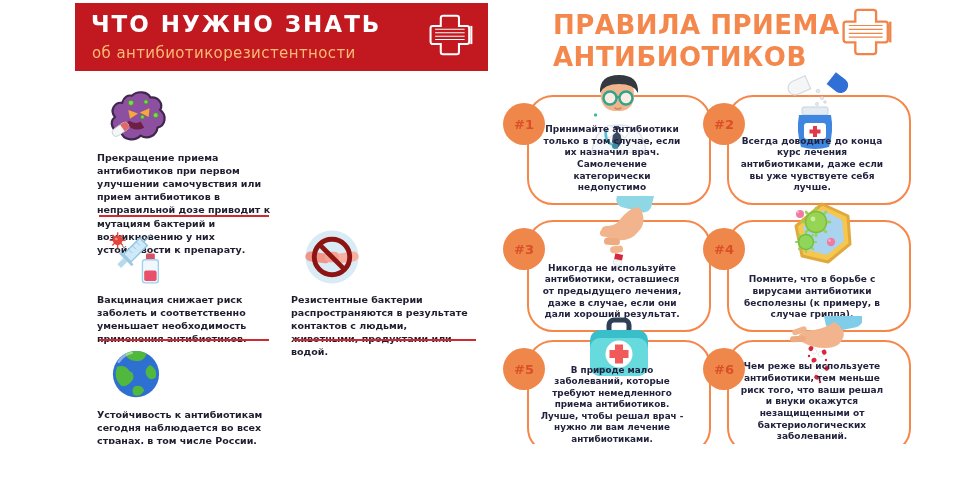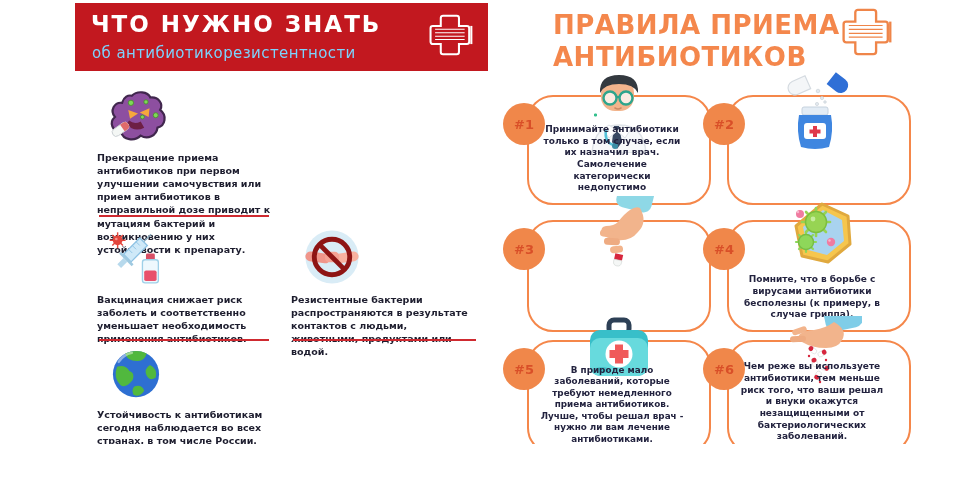--- a/index.html
+++ b/index.html
@@ -3,21 +3,21 @@
 <meta charset="utf-8">
 <style>
   html,body{margin:0;padding:0;background:#fff;}
   .canvas{position:relative;width:965px;height:444px;background:#ffffff;overflow:hidden;
           font-family:"DejaVu Sans","Liberation Sans",sans-serif;}
 
   
   .lheader{position:absolute;left:75px;top:3px;width:413px;height:68px;background:#c2181f;}
   .lheader-title{position:absolute;left:16px;top:8px;font-size:23px;font-weight:bold;
                  color:#fff;letter-spacing:2px;white-space:nowrap;}
-  .lheader-sub{position:absolute;left:17px;top:41px;font-size:15px;color:#7dd3fc;letter-spacing:.4px;white-space:nowrap;}
+  .lheader-sub{position:absolute;left:17px;top:41px;font-size:15px;color:#fdba74;letter-spacing:.4px;white-space:nowrap;}
   .cross-logo{position:absolute;}
   .cross-logo.left{right:12px;top:9px;color:#fff;}
   .cross-logo.right{left:838px;top:6px;color:#ef8549;}
 
   .litem{position:absolute;width:182px;}
   .litem .iconbox{display:flex;align-items:flex-end;padding-left:10px;}
   .litem .ltext{margin-top:5px;font-size:9.5px;font-weight:bold;color:#1d1d2e;line-height:1.38;}
   .litem .divider{position:absolute;bottom:0;left:2px;width:170px;height:2px;background:#cf2a30;}
   #l1{left:97px;top:86px;height:131px;}  #l2{left:291px;top:86px;height:131px;}
   #l3{left:97px;top:224px;height:117px;} #l4{left:291px;top:224px;height:117px;}
@@ -266,39 +266,41 @@
         <circle cx="47" cy="38" r="1.5"></circle>
             <circle cx="43" cy="44" r="1.5"></circle>
             <circle cx="49" cy="31" r="1.3"></circle>
       </g>
       <rect x="26" y="36" width="26" height="8" rx="2" fill="#e3ecf5" stroke="#c6d2de"></rect>
       <path d="M23 44 h32 q3 16 -2 32 q-14 4 -28 0 q-5 -16 -2 -32z" fill="#3f86e0"></path>
       <rect x="28" y="52" width="22" height="16" rx="3" fill="#fff"></rect>
       <path d="M37 55 h4 v3.5 h3.5 v4 h-3.5 v3.5 h-4 v-3.5 h-3.5 v-4 h3.5 z" fill="#e0394b"></path>
     </svg>
       </div>
+    <div class="card-text">Всегда доводите до конца курс лечения антибиотиками, даже если вы уже чувствуете себя лучше.</div>
   </div>
 
   <div class="card" id="c3">
     <div class="badge">#3</div>
     <div class="card-icon">
         <svg width="86" height="84" viewBox="0 0 86 84">
       <g transform="rotate(14 58 6)">
             <rect x="40" y="-12" width="36" height="26" rx="8" fill="#8ed8e6"></rect>
           </g>
       <path d="M64 12 q8 14 -2 24 q-8 10 -22 8 q-12 -2 -14 -8 q-2 -5 4 -6 q8 0 12 -4 q6 -8 12 -12 q6 -4 10 -2z" fill="#f2b48c"></path>
       <rect x="24" y="34" width="14" height="7" rx="3.5" fill="#f2b48c" transform="rotate(8 31 37)"></rect>
       <rect x="28" y="42" width="16" height="7" rx="3.5" fill="#eeab82" transform="rotate(4 36 45)"></rect>
       <rect x="34" y="50" width="13" height="7" rx="3.5" fill="#f2b48c" transform="rotate(-6 40 53)"></rect>
       <g transform="rotate(12 42 64)">
             <path d="M38 58 h8 v6 h-8z" fill="#d7263d"></path>
             <path d="M38 64 h8 v2 a4 4 0 0 1 -4 4 a4 4 0 0 1 -4 -4z" fill="#f5f7f6" stroke="#cfd5d2" stroke-width=".6"></path>
           </g>
     </svg>
       </div>
+    <div class="card-text">Никогда не используйте антибиотики, оставшиеся от предыдущего лечения, даже в случае, если они дали хороший результат.</div>
   </div>
 
   <div class="card" id="c4">
     <div class="badge">#4</div>
     <div class="card-icon">
         <svg width="86" height="84" viewBox="0 0 86 84">
       <path d="M46 8 L72 20 L74 48 L52 66 L26 60 L20 30 Z" fill="#f6c64d" stroke="#e0a93e" stroke-width="3" stroke-linejoin="round"></path>
       <path d="M47 14 L66 24 L68 45 L51 59 L32 54 L27 31 Z" fill="#a9d3ef"></path>
       <g stroke="#97d453" stroke-width="2.6" stroke-linecap="round">
         <line x1="40" y1="12" x2="40" y2="40"></line>

